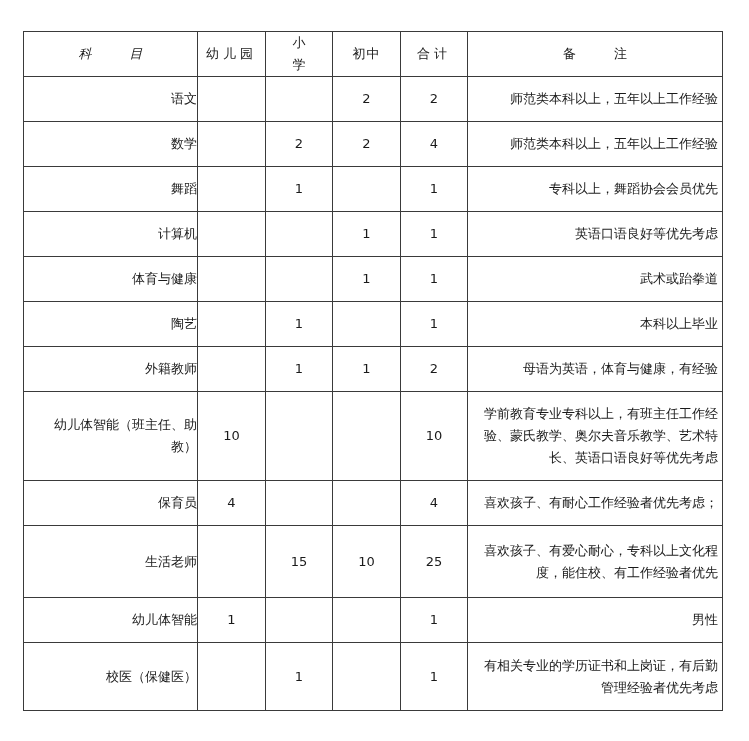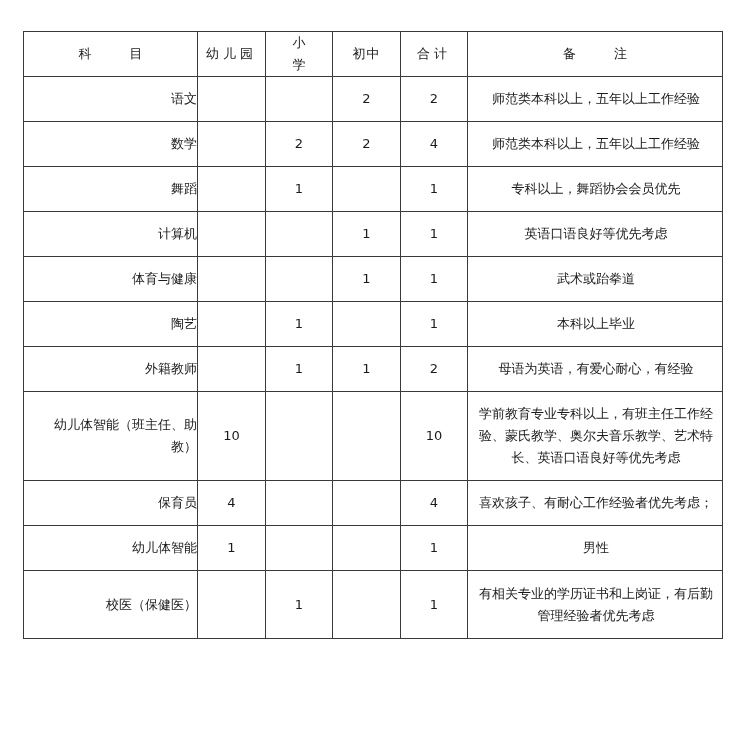--- a/index.html
+++ b/index.html
@@ -29,27 +29,27 @@
       padding: 0;
       font-weight: normal;
       vertical-align: middle;
       line-height: 22px;
     }
     .doc-table th {
       text-align: center;
       letter-spacing: 4px;
       height: 36px;
     }
-    .doc-table th.h-subject { letter-spacing: 38px; padding-left: 38px; }
+    .doc-table th.h-subject { letter-spacing: 38px; padding-left: 38px; font-style: italic; }
     .doc-table th.h-primary { letter-spacing: 22px; padding-left: 22px; }
     .doc-table th.h-middle { letter-spacing: 1px; }
     .doc-table th.h-notes { letter-spacing: 38px; padding-left: 38px; }
     .cell-subject { padding-left: 6px !important; text-align: right; }
     .cell-num { text-align: center; }
-    .cell-notes { padding: 4px 4px 4px 6px !important; text-align: center; }
+    .cell-notes { padding: 4px 4px 4px 6px !important; text-align: right; }
     .col-subject { width: 174px; }
     .col-k { width: 68px; }
     .col-p { width: 67px; }
     .col-m { width: 68px; }
     .col-t { width: 67px; }
     .col-n { width: 255px; }
     tr.row-1 td { height: 36px; }
     tr.row-2 td { height: 80px; }
     tr.row-3 td { height: 63px; }
     tr.row-4 td { height: 59px; }
@@ -124,37 +124,45 @@
       <td class="cell-num"></td>
       <td class="cell-num">1</td>
       <td class="cell-notes">本科以上毕业</td>
     </tr>
     <tr class="row-1">
       <td class="cell-subject">外籍教师</td>
       <td class="cell-num"></td>
       <td class="cell-num">1</td>
       <td class="cell-num">1</td>
       <td class="cell-num">2</td>
-      <td class="cell-notes">母语为英语，有爱心耐心，有经验</td>
+      <td class="cell-notes">母语为英语，体育与健康，有经验</td>
     </tr>
     <tr class="row-2">
       <td class="cell-subject">幼儿体智能（班主任、助教）</td>
       <td class="cell-num">10</td>
       <td class="cell-num"></td>
       <td class="cell-num"></td>
       <td class="cell-num">10</td>
       <td class="cell-notes">学前教育专业专科以上，有班主任工作经验、蒙氏教学、奥尔夫音乐教学、艺术特长、英语口语良好等优先考虑</td>
     </tr>
     <tr class="row-1">
       <td class="cell-subject">保育员</td>
       <td class="cell-num">4</td>
       <td class="cell-num"></td>
       <td class="cell-num"></td>
       <td class="cell-num">4</td>
       <td class="cell-notes">喜欢孩子、有耐心工作经验者优先考虑；</td>
+    </tr>
+    <tr class="row-3">
+      <td class="cell-subject">生活老师</td>
+      <td class="cell-num"></td>
+      <td class="cell-num">15</td>
+      <td class="cell-num">10</td>
+      <td class="cell-num">25</td>
+      <td class="cell-notes">喜欢孩子、有爱心耐心，专科以上文化程度，能住校、有工作经验者优先</td>
     </tr>
     <tr class="row-1">
       <td class="cell-subject">幼儿体智能</td>
       <td class="cell-num">1</td>
       <td class="cell-num"></td>
       <td class="cell-num"></td>
       <td class="cell-num">1</td>
       <td class="cell-notes">男性</td>
     </tr>
     <tr class="row-4">

